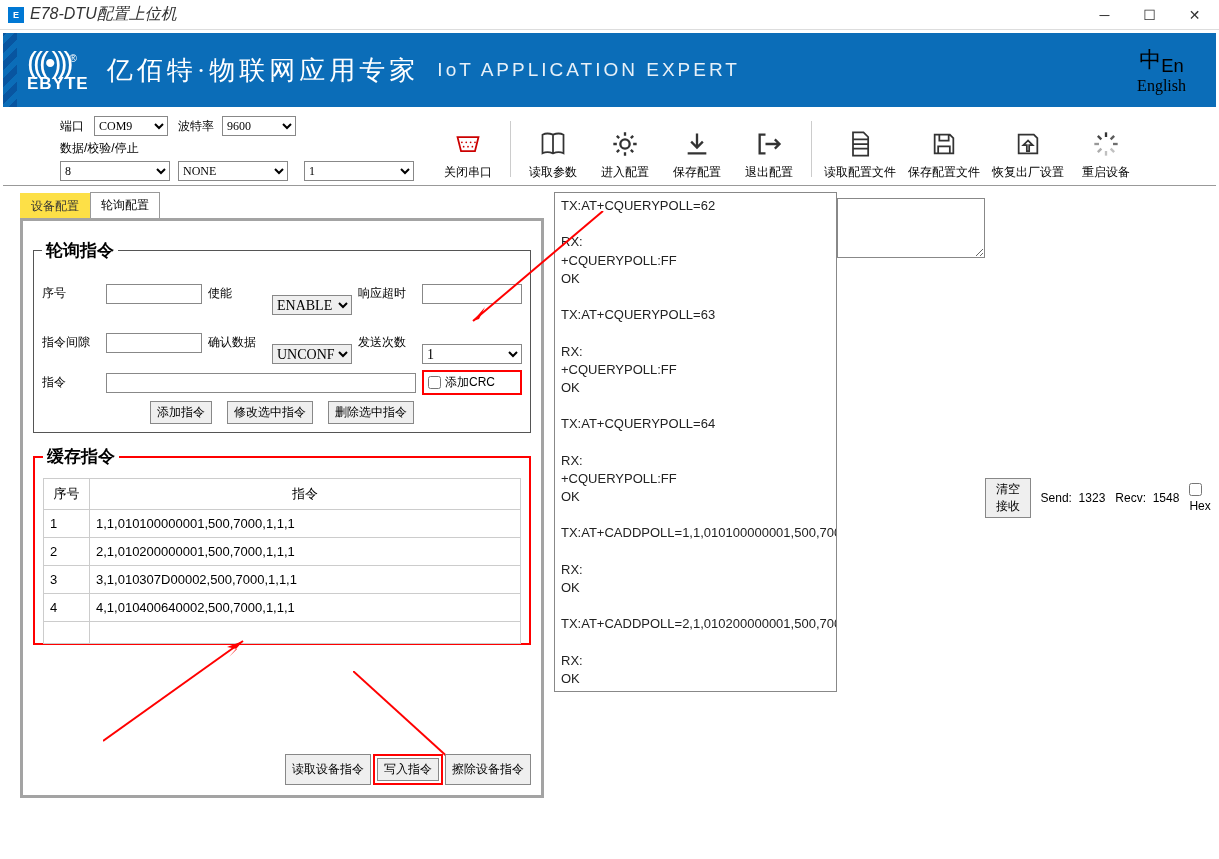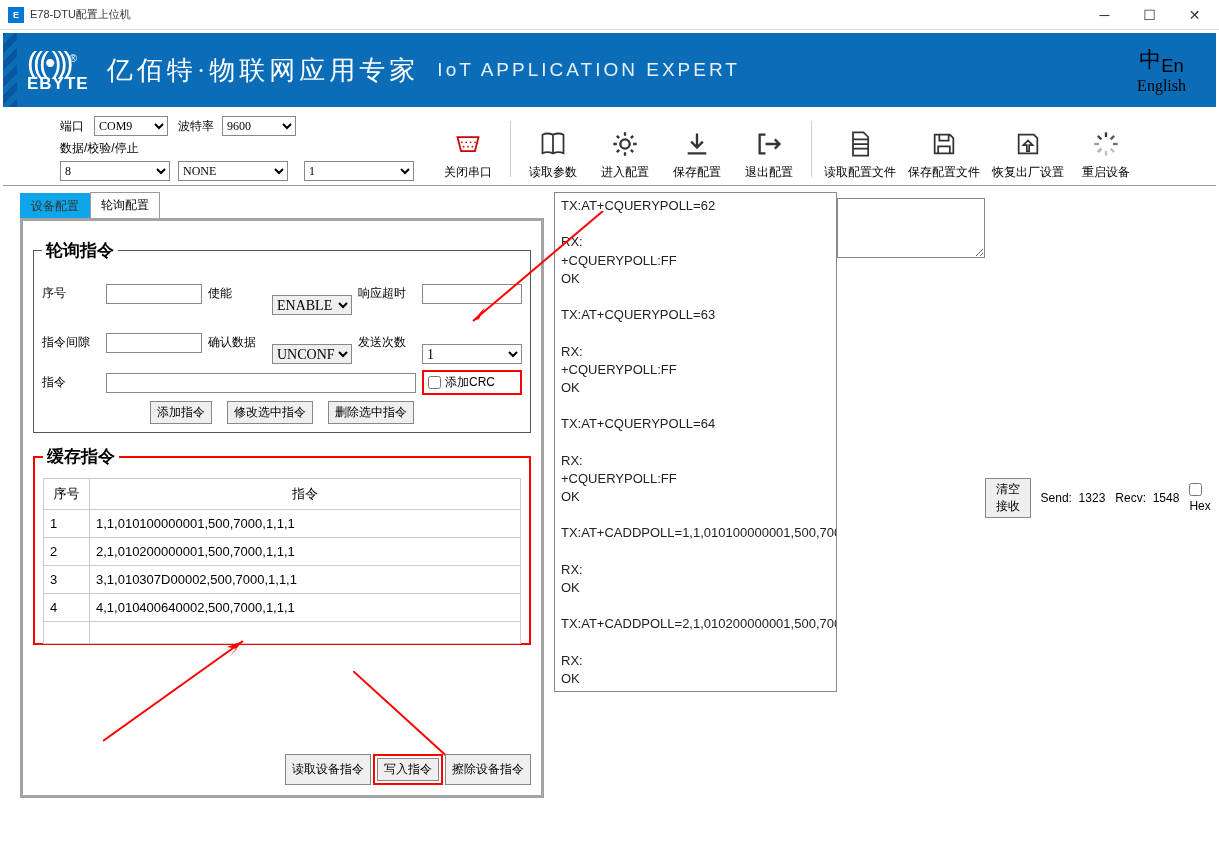--- a/index.html
+++ b/index.html
@@ -1,20 +1,20 @@
 <!DOCTYPE html>
 <html><head>
 <meta charset="utf-8">
 <style>
 * { box-sizing: border-box; margin: 0; padding: 0; font-family: "Microsoft YaHei", SimSun, Arial, sans-serif; }
 body { background: #fff; font-size: 12px; color: #000; width: 1219px; }
 
 .titlebar { height: 30px; background: #fff; display: flex; align-items: center; padding: 0 2px; border-bottom: 1px solid #ddd; }
 .titlebar .appicon { width: 16px; height: 16px; background: #0078d4; color: #fff; font-size: 9px; display: flex; align-items: center; justify-content: center; margin: 0 6px; font-weight: bold; }
-.titlebar .title { flex: 1; font-size: 11px; color: #333; }
+.titlebar .title { flex: 1; font-size: 16px; color: #333; font-style: italic; }
 .titlebar .winbtn { width: 45px; height: 30px; display: flex; align-items: center; justify-content: center; color: #333; font-size: 14px; }
 
 .banner { height: 74px; background: linear-gradient(to bottom, #0b6db8, #0b6db8); display: flex; align-items: center; color: #fff; position: relative; margin: 3px; }
 .banner-stripe { width: 14px; height: 100%; background: repeating-linear-gradient(-45deg, #0855a0 0 6px, #0b6db8 6px 12px); }
 .banner .logo { margin: 0 18px 0 10px; }
 .banner .logo-ant { font-size: 30px; letter-spacing: -4px; font-weight: 100; }
 .banner .logo-text { font-size: 17px; font-weight: bold; letter-spacing: 1px; margin-top: -6px; }
 .banner .tagline { font-size: 26px; letter-spacing: 4px; font-family: SimSun; }
 .banner .tagline-en { font-size: 19px; letter-spacing: 3px; margin-left: 18px; opacity: .9; font-family: Arial; }
 .banner .lang { position: absolute; right: 30px; top: 12px; color: #000; text-align: center; }
@@ -30,21 +30,21 @@
 .tbtn { display: flex; flex-direction: column; align-items: center; justify-content: flex-end; width: 72px; height: 64px; font-family: SimSun; font-size: 12px; gap: 6px; }
 .tbtn svg { width: 28px; height: 28px; }
 .tbtn .red { stroke: #c00; fill: none; }
 .vsep { width: 1px; height: 56px; background: #ccc; margin: 0 6px; }
 
 .mainrow { display: flex; gap: 10px; padding: 6px 20px 20px 20px; }
 .leftcol { width: 570px; }
 .rightcol { flex: 1; display: flex; flex-direction: row; }
 
 .tabs { display: flex; }
-.tab { padding: 4px 10px; border: 1px solid #999; border-bottom: none; background: #0ea5e9; font-family: SimSun; font-size: 12px; }
+.tab { padding: 4px 10px; border: 1px solid #999; border-bottom: none; background: #fde047; font-family: SimSun; font-size: 12px; }
 .tab.inactive { border-top: 1px solid transparent; border-left: 1px solid transparent; border-right: 1px solid transparent; position: relative; top: 1px; color: #333; }
 .tab.active { background: #fff; position: relative; z-index: 2; }
 .tabbody { border: 3px solid #a3a3a3; padding: 18px 10px 10px 10px; height: 580px; position: relative; }
 
 fieldset { border: 1px solid #555; margin-bottom: 12px; padding: 10px 8px 8px 8px; }
 fieldset.redbox { border: 2px solid #f00; }
 fieldset legend { font-family: SimSun; font-size: 17px; font-weight: bold; padding: 0 4px; }
 
 .formgrid { display: grid; grid-template-columns: 58px 96px 58px 80px 58px 100px; gap: 6px 6px; align-items: center; font-family: SimSun; font-size: 12px; }
 .formgrid input[type=text] { height: 20px; border: 1px solid #888; padding: 0 2px; width: 100%; }

